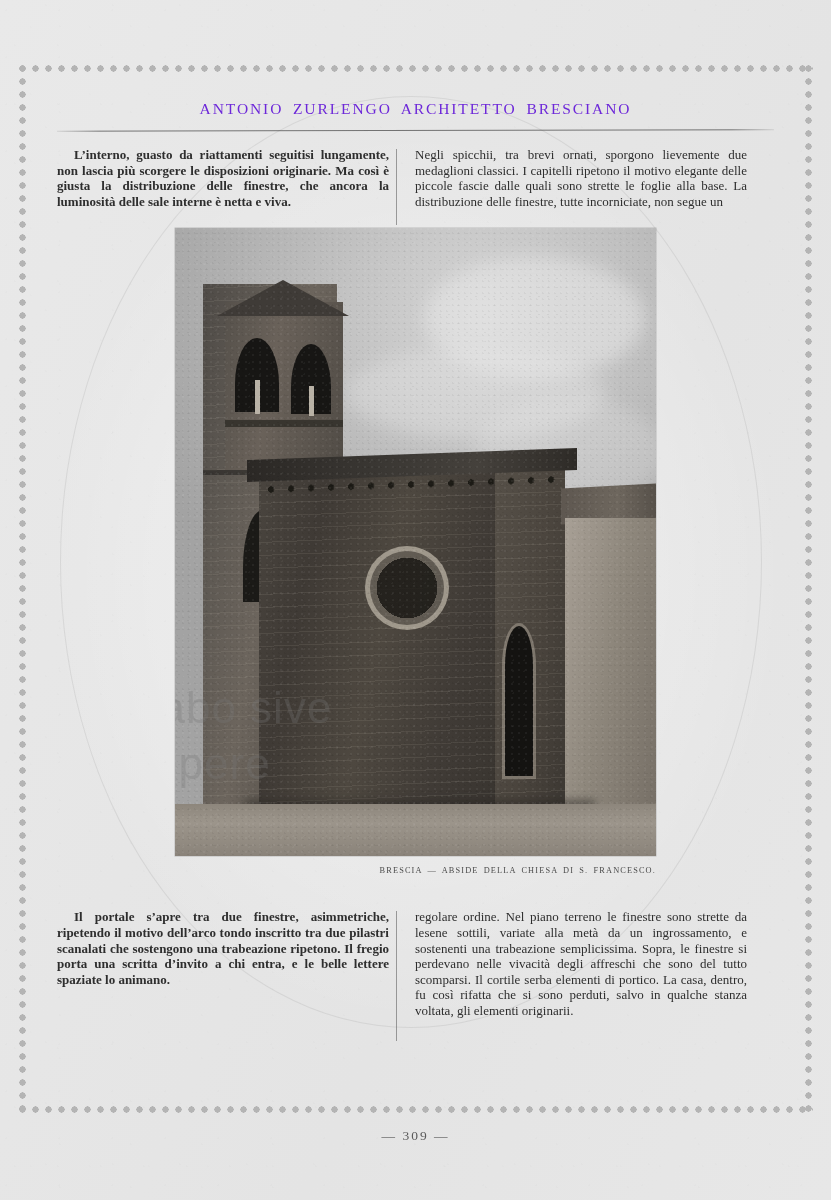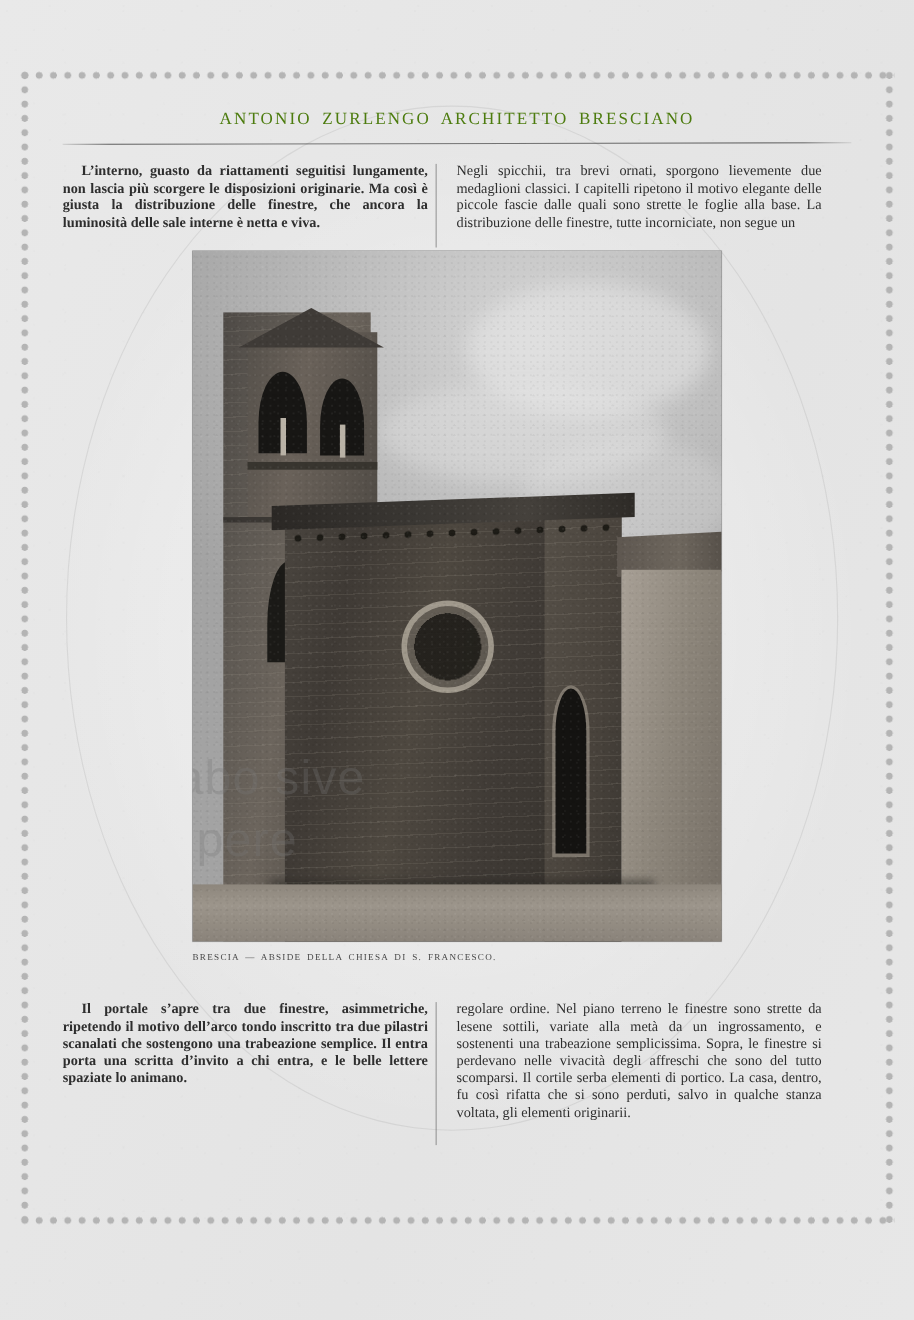--- a/index.html
+++ b/index.html
@@ -82,21 +82,21 @@
   .content {
     position: absolute;
     left: 57px;
     top: 96px;
     width: 717px;
   }
   .running-head {
     text-align: center;
     font-size: 15.5px;
     letter-spacing: 1.9px;
-    color: #4d7c0f;
+    color: #6d28d9;
     word-spacing: 4px;
     padding-top: 4px;
     white-space: nowrap;
   }
   .head-rule {
     margin-top: 12px;
     height: 1px;
     background: linear-gradient(90deg, rgba(90,90,90,.15), rgba(70,70,70,.72) 6%, rgba(70,70,70,.72) 94%, rgba(90,90,90,.15));
     transform: rotate(-0.12deg);
   }
@@ -317,21 +317,21 @@
     font-size: 44px;
     line-height: 56px;
     color: rgba(120,120,120,.30);
     letter-spacing: 1px;
     pointer-events: none;
     white-space: pre-line;
     font-family: "Liberation Sans", sans-serif;
   }
   .caption {
     margin-top: 10px;
-    text-align: left;
+    text-align: right;
     font-size: 8.3px;
     letter-spacing: 1.15px;
     color: #4a4a4a;
     word-spacing: 2px;
     white-space: nowrap;
   }
 
   .folio {
     position: absolute;
     left: 0; right: 0;
@@ -420,23 +420,24 @@
         <div class="watermark">Labo                    sive
 S                      pere</div>
       </div>
 
       <div class="caption">BRESCIA — ABSIDE DELLA CHIESA DI S. FRANCESCO.</div>
     </div>
 
     <div class="cols" style="margin-top:34px;">
       <div class="col-divider lower"></div>
       <div class="col col-left">
-        <p class="ind">Il portale s’apre tra due finestre, asimmetriche, ripetendo il motivo dell’arco tondo inscritto tra due pilastri scanalati che sostengono una trabeazione semplice. Il entra porta una scritta d’invito a chi entra, e le belle lettere spaziate lo animano.</p>
+        <p class="ind">Il portale s’apre tra due finestre, asimmetriche, ripetendo il motivo dell’arco tondo inscritto tra due pilastri scanalati che sostengono una trabeazione ripetono. Il fregio porta una scritta d’invito a chi entra, e le belle lettere spaziate lo animano.</p>
       </div>
       <div class="col col-right">
         <p>regolare ordine. Nel piano terreno le finestre sono strette da lesene sottili, variate alla metà da un ingrossamento, e sostenenti una trabeazione semplicissima. Sopra, le finestre si perdevano nelle vivacità degli affreschi che sono del tutto scomparsi. Il cortile serba elementi di portico. La casa, dentro, fu così rifatta che si sono perduti, salvo in qualche stanza voltata, gli elementi originarii.</p>
       </div>
     </div>
 
   </div>
 
+  <div class="folio">— 309 —</div>
 
 </div>
 
 </body></html>

